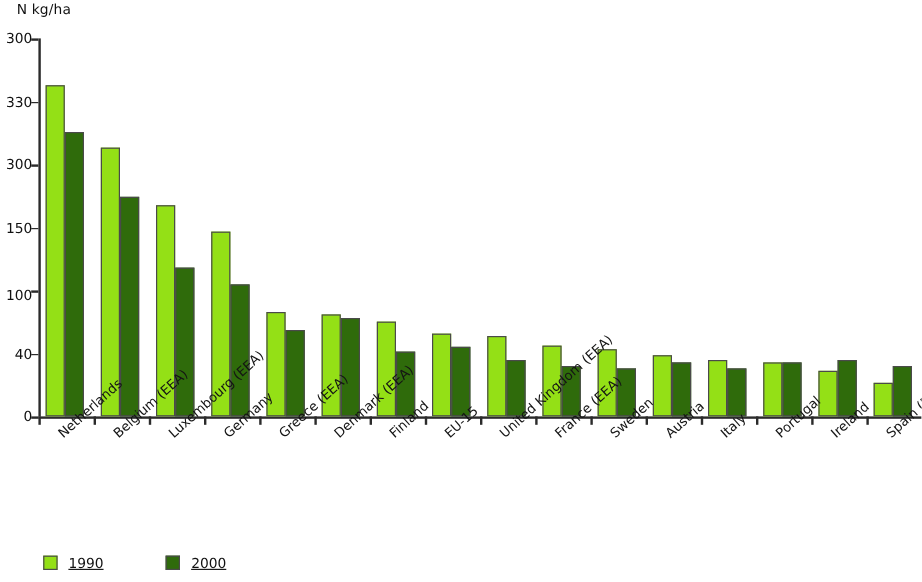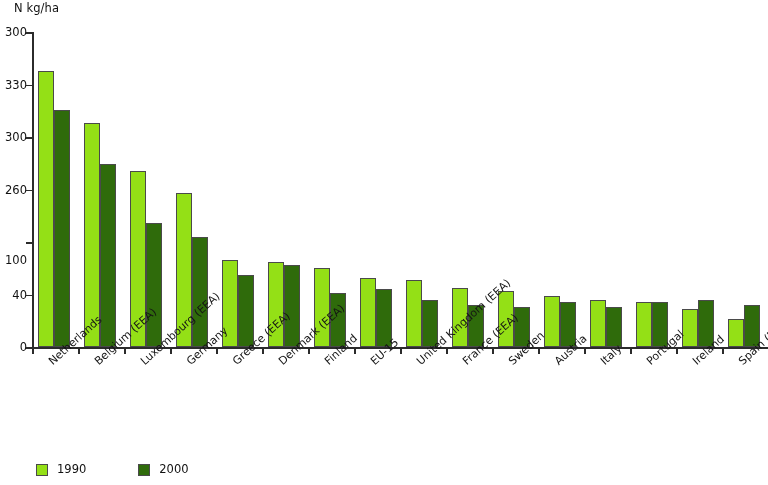--- a/index.html
+++ b/index.html
@@ -67,41 +67,41 @@
     transform-origin:left top;
     transform:rotate(-42deg);
     text-align:left;
   }
 
   
   .legend{
     position:absolute;left:36px;top:462px;
     display:flex;align-items:center;gap:0;
   }
-  .legend-item{display:flex;align-items:flex-end;margin-right:52px;}
+  .legend-item{display:flex;align-items:center;margin-right:52px;text-decoration:underline;}
   .legend-swatch{
     width:12px;height:12px;border:1px solid #4a4a4a;box-sizing:border-box;
     margin-right:9px;
   }
   .legend-swatch.s1990{background:#94e016;}
   .legend-swatch.s2000{background:#2f6b0b;}
   .legend-label{font-size:11.5px;color:#111;}
 </style>
 </head>
 <body>
 
 <div id="chart-root">
 
   <div class="axis-title">N kg/ha</div>
 
   <div id="ylabels">
       <div class="ytick-label" style="top: 315px;">0</div>
       <div class="ytick-label" style="top: 262.5px;">40</div>
-      <div class="ytick-label" style="top: 228px;">100</div>
-      <div class="ytick-label" style="top: 157.5px;">260</div>
+      <div class="ytick-label" style="top: 214px;">100</div>
+      <div class="ytick-label" style="top: 157.5px;">150</div>
       <div class="ytick-label" style="top: 105px;">300</div>
       <div class="ytick-label" style="top: 52.5px;">330</div>
       <div class="ytick-label" style="top: 0px;">300</div>
     </div>
 
   <div class="plot">
     <div class="yaxis-line"></div>
     <div class="xaxis-line"></div>
     <div id="yticks">
         <div class="ytick" style="top: 315px;"></div>

